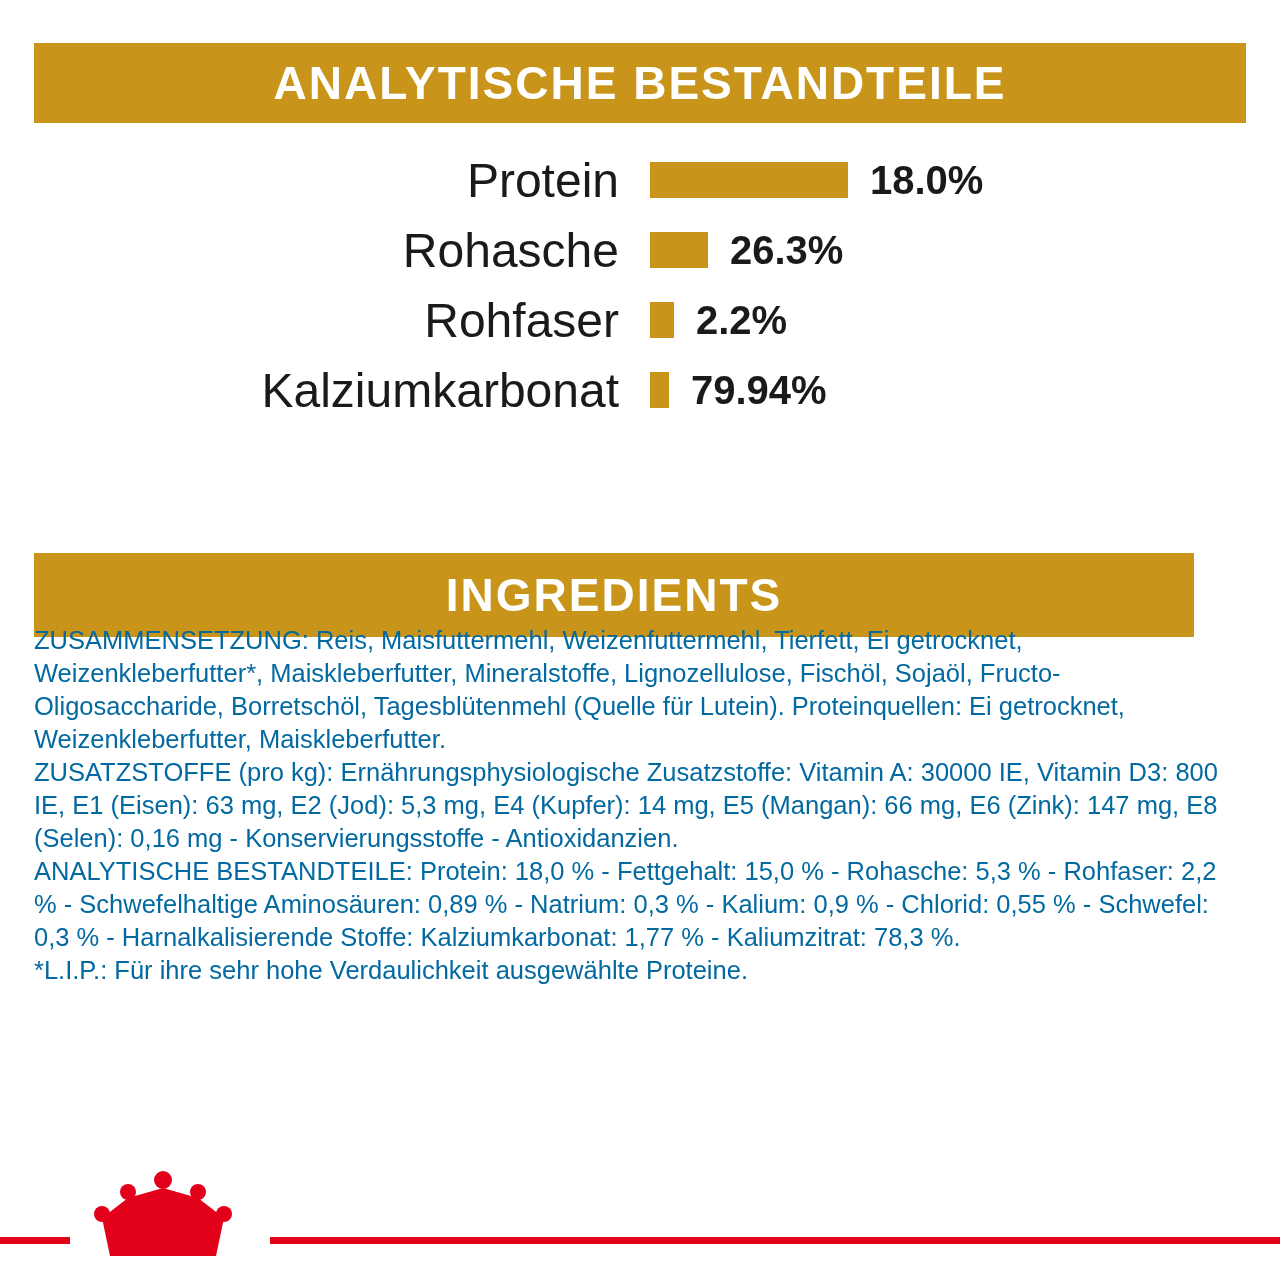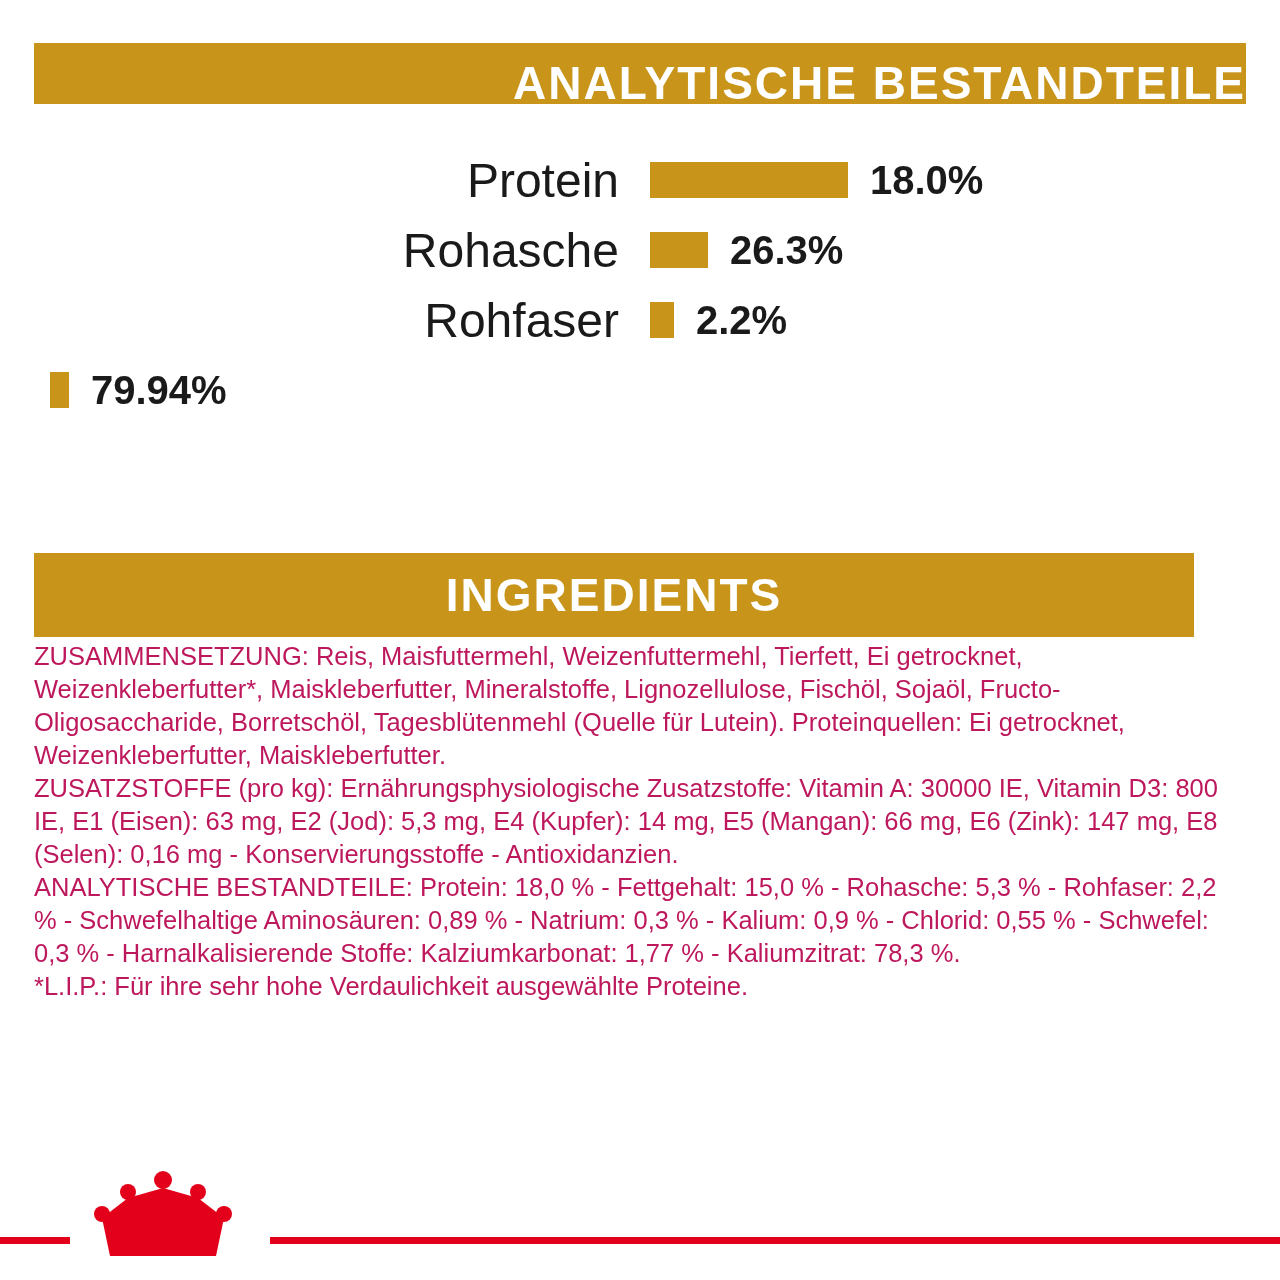--- a/index.html
+++ b/index.html
@@ -29,24 +29,23 @@
     color: #ffffff;
     text-align: center;
     font-weight: bold;
     letter-spacing: 2px;
   }
   .bar-analytical {
     position: absolute;
     left: 34px;
     top: 43px;
     width: 1212px;
-    height: 61px;
+    height: 80px;
     line-height: 80px;
     font-size: 46px;
-    text-align: right;
   }
   .bar-ingredients {
     position: absolute;
     left: 34px;
     top: 553px;
     width: 1160px;
     height: 84px;
     line-height: 84px;
     font-size: 46px;
   }
@@ -88,25 +87,25 @@
     font-weight: bold;
     color: #1a1a1a;
     margin-left: 22px;
     white-space: nowrap;
   }
 
   
   .ingredients {
     position: absolute;
     left: 34px;
-    top: 640px;
+    top: 624px;
     width: 1200px;
     font-size: 25.5px;
     line-height: 33px;
-    color: #be185d;
+    color: #0369a1;
   }
   .ingredients p {
     margin: 0;
   }
 
   
   .footer {
     position: absolute;
     left: 0;
     bottom: 0;
@@ -165,20 +164,21 @@
 
     <div class="chart-row">
       <div class="chart-label">Rohfaser</div>
       <div class="chart-barwrap">
         <div class="chart-bar" style="width:24px"></div>
         <div class="chart-value">2.2%</div>
       </div>
     </div>
 
     <div class="chart-row">
+      <div class="chart-label">Kalziumkarbonat</div>
       <div class="chart-barwrap">
         <div class="chart-bar" style="width:19px"></div>
         <div class="chart-value">79.94%</div>
       </div>
     </div>
 
   </div>
 
   <div class="section-bar bar-ingredients">INGREDIENTS</div>
 

